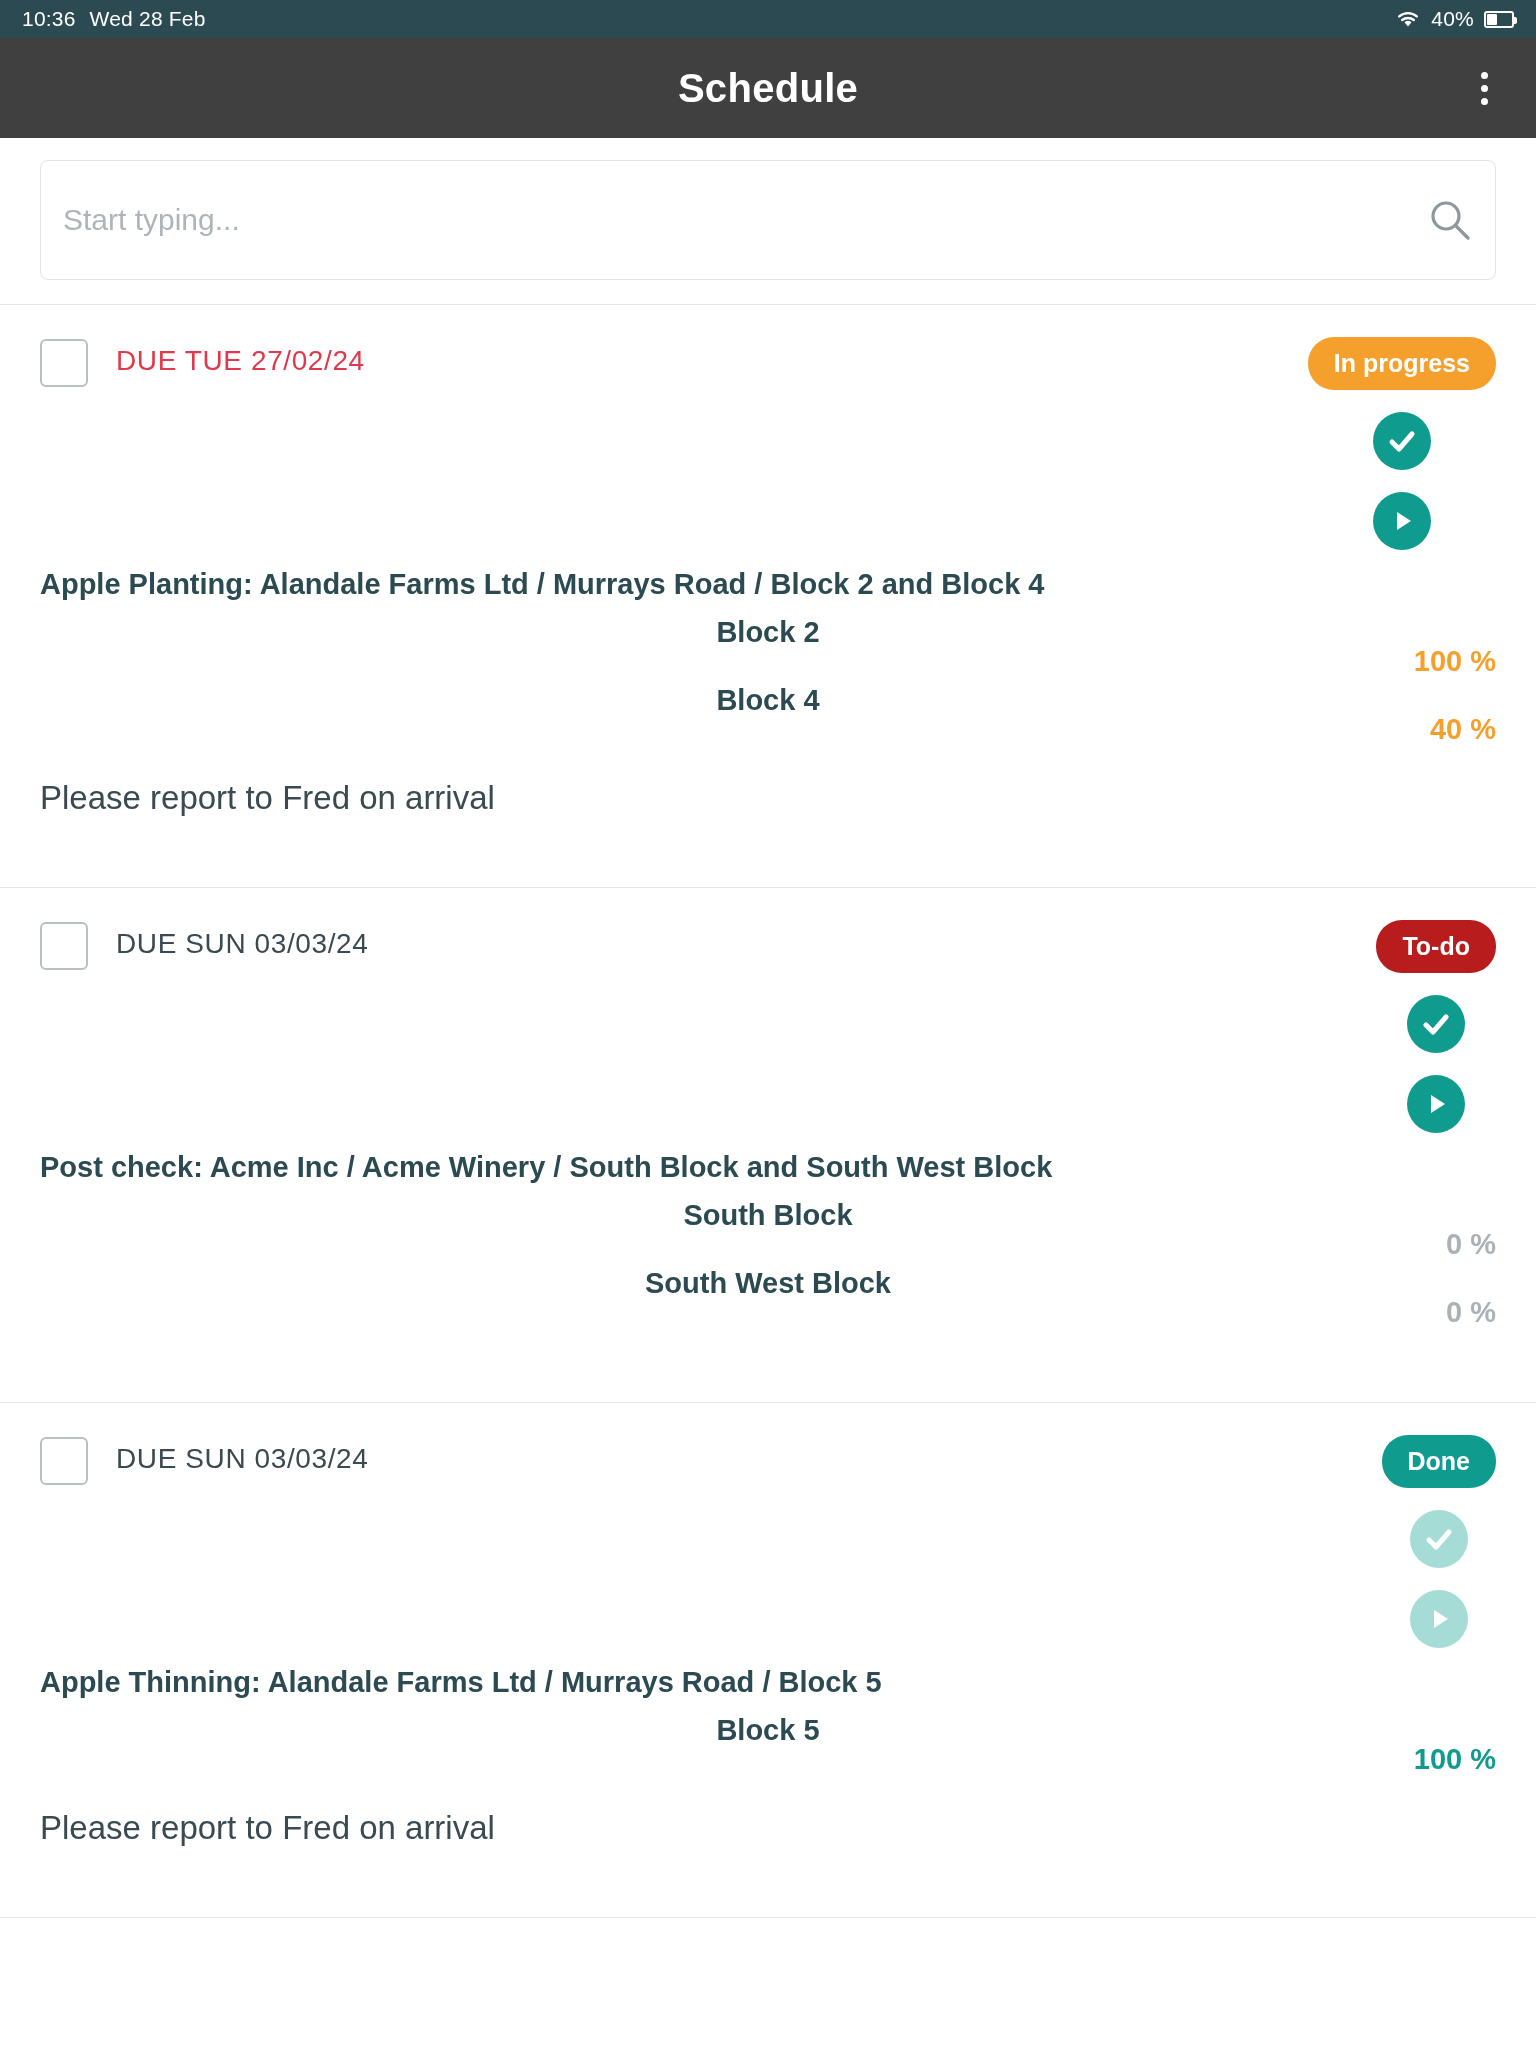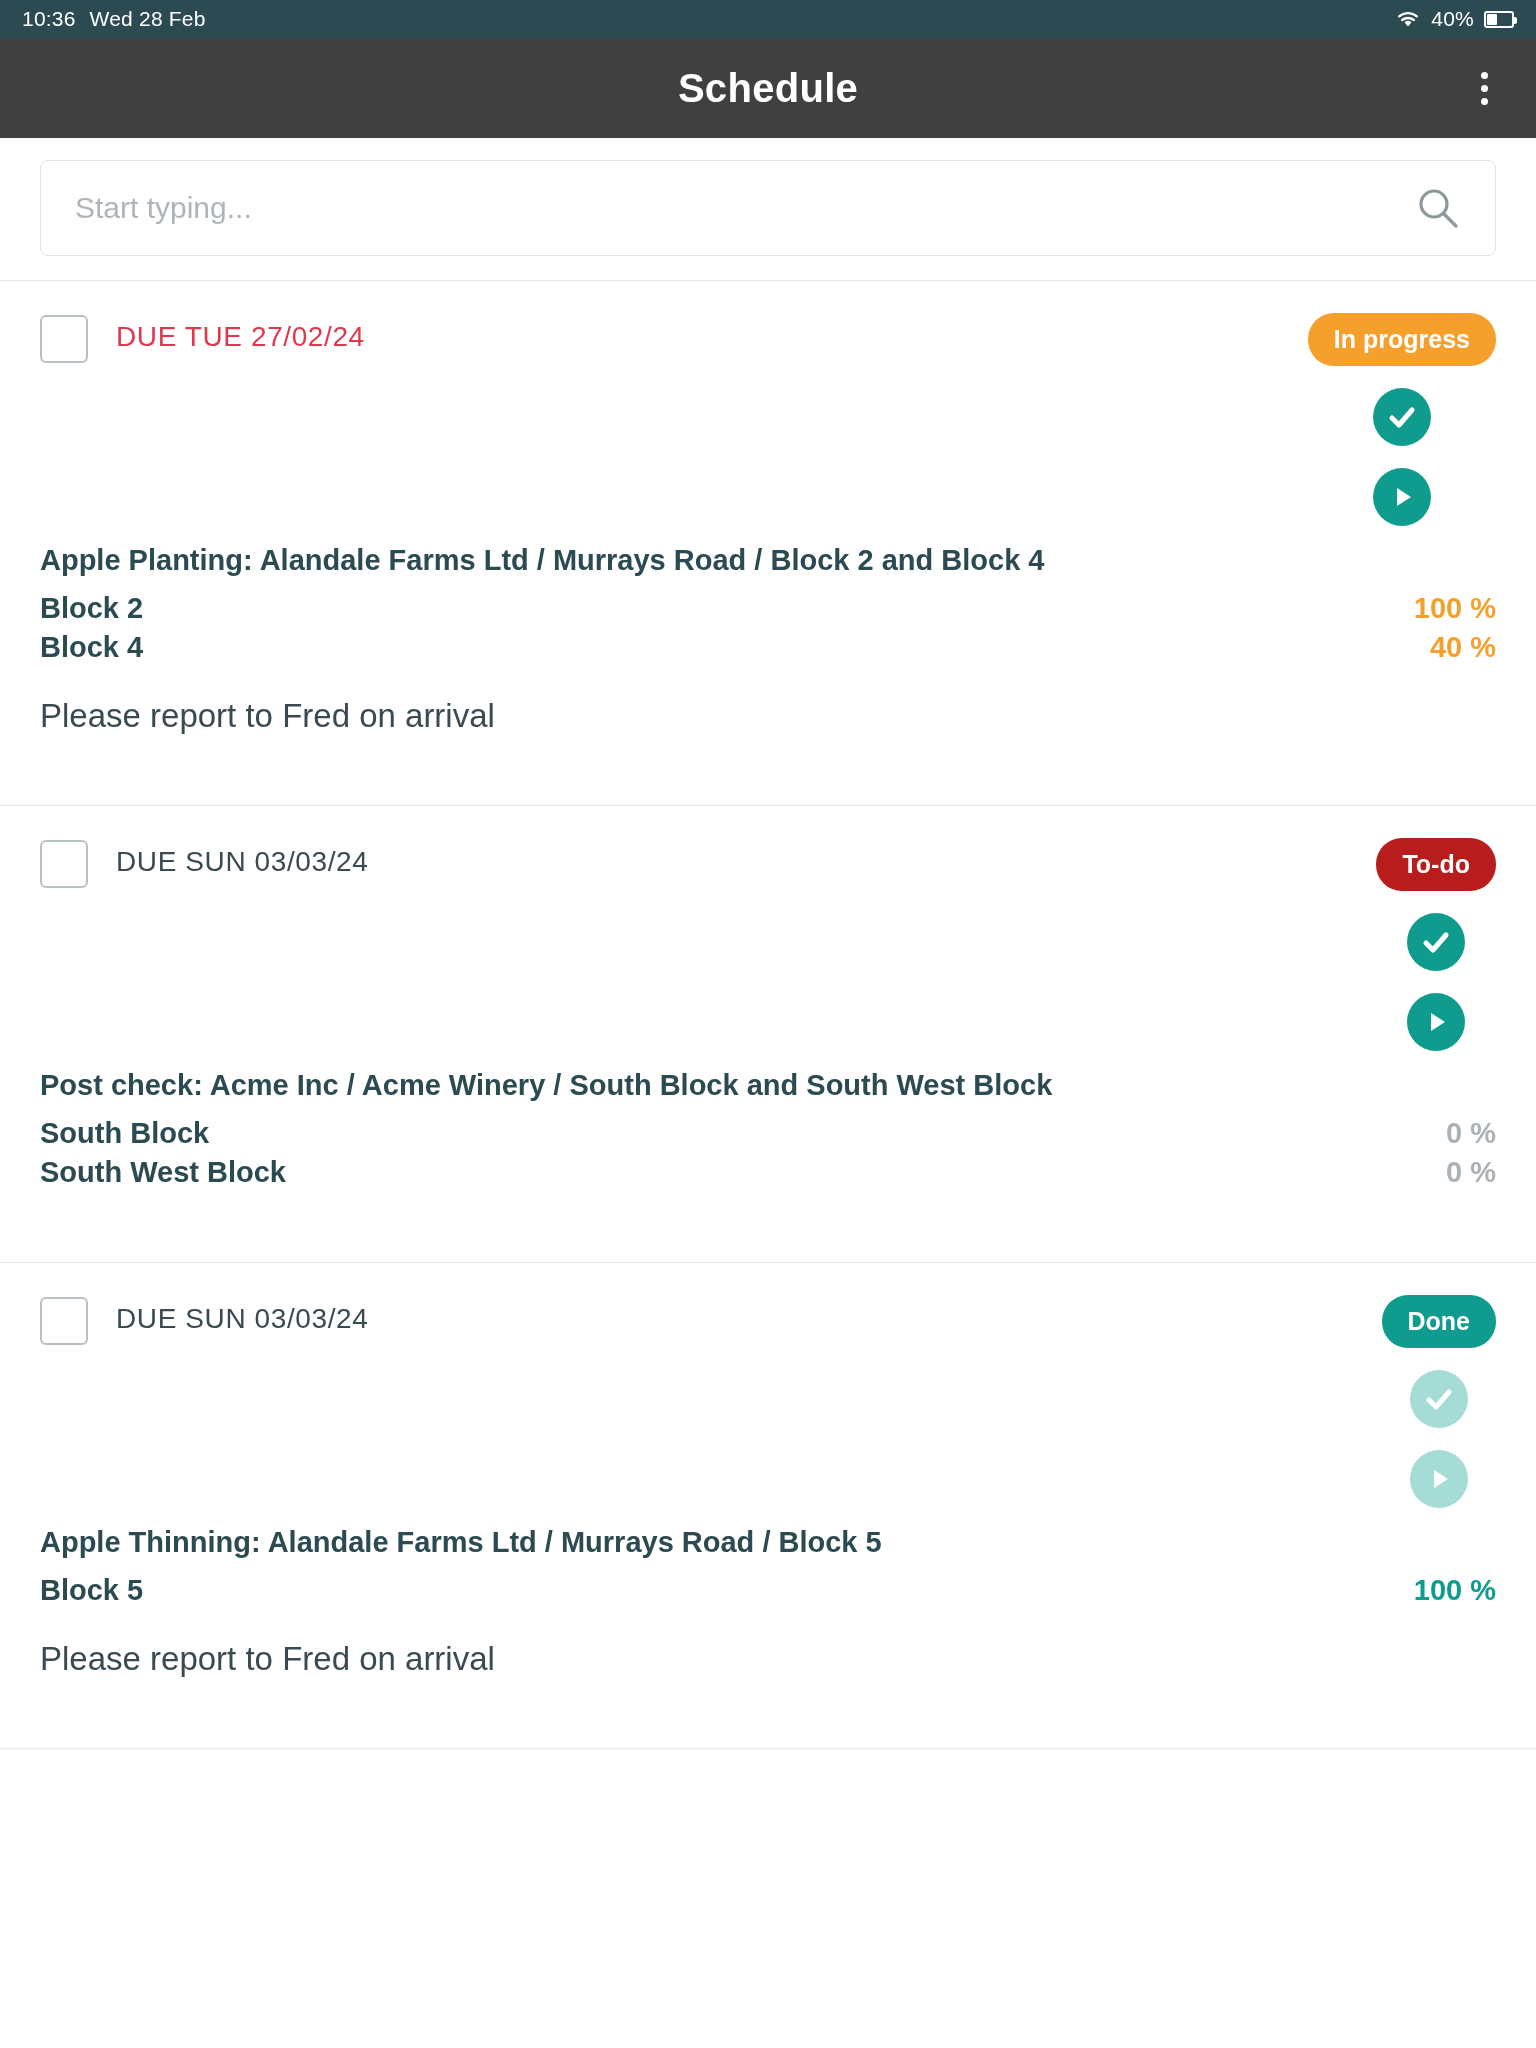--- a/index.html
+++ b/index.html
@@ -84,26 +84,26 @@
     border-radius: 50%;
     display: block;
   }
 
   
   .search-wrap {
     padding: 22px 40px 24px 40px;
     background: #ffffff;
   }
   .search-box {
-    height: 96px;
+    height: 120px;
     border: 1px solid #e2e4e6;
     border-radius: 8px;
     display: flex;
     align-items: center;
-    padding: 0 34px;
+    padding: 0 22px;
     background: #ffffff;
   }
   .search-box input {
     flex: 1;
     border: none;
     outline: none;
     font-size: 30px;
     color: #3a4a52;
     font-family: "Liberation Sans", sans-serif;
     background: transparent;
@@ -183,20 +183,21 @@
   }
   .rows { margin-top: 12px; }
   .row {
     display: flex;
     align-items: center;
     font-size: 29px;
     font-weight: bold;
     color: #2b4a52;
     line-height: 1.0;
     padding: 5px 0;
+    flex-direction: column;
   }
   .row .name { }
   .row .pct { margin-left: auto; }
   .pct.c-green { color: #0f9b8e; }
   .pct.c-orange { color: #f5a02d; }
   .pct.c-grey { color: #aab2b7; }
 
   .note {
     margin-top: 30px;
     font-size: 33px;

